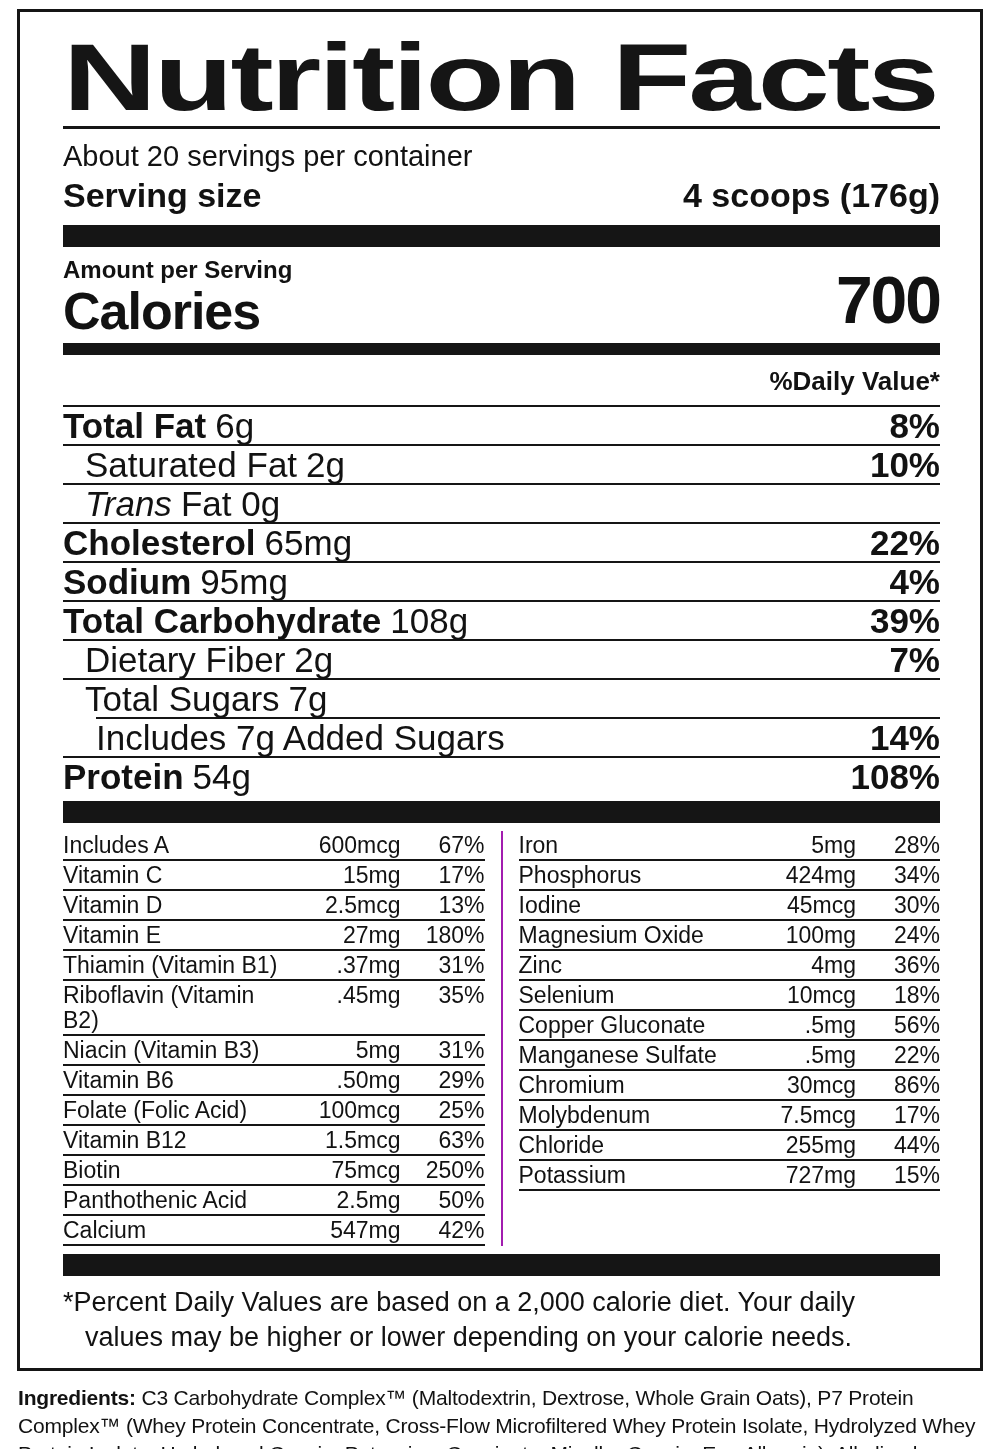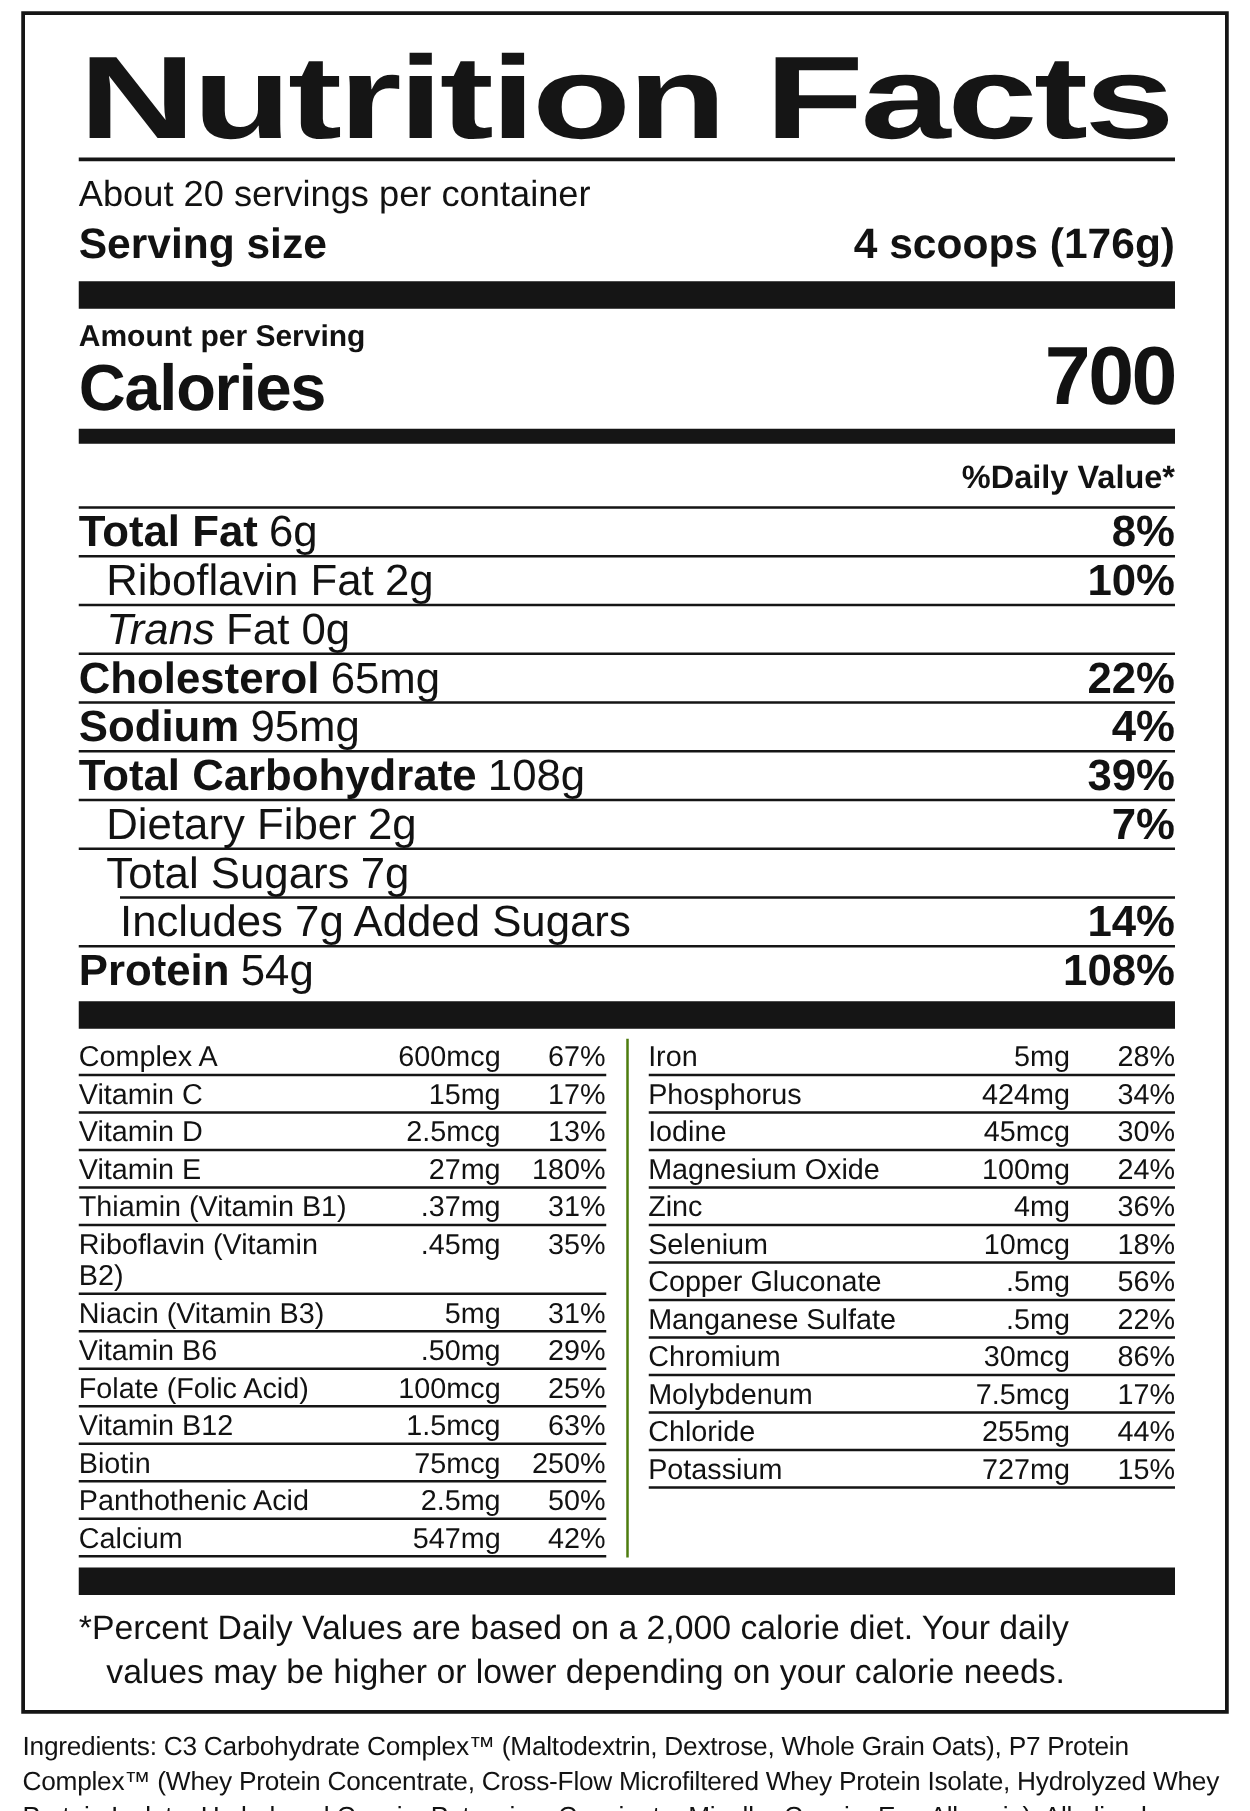--- a/index.html
+++ b/index.html
@@ -37,34 +37,34 @@
   .namt { margin-left:9px; }
   .ndv { font-weight:bold; }
   .nrow.main .nname { font-weight:bold; }
   .nrow.sub .nl { padding-left:22px; }
   .nrow.italic-name .nname { font-style:italic; }
   .nrow.sub2 { margin-left:33px; }
 
   .vits { display:flex; margin-top:8px; font-size:23px; }
   .vcol { flex:1; }
   .vcol.colL { padding-right:16px; }
-  .vcol.colR { border-left:2px solid #4d7c0f; padding-left:16px; }
+  .vcol.colR { border-left:2px solid #a21caf; padding-left:16px; }
   .vrow { display:flex; align-items:baseline; border-bottom:2px solid #151515;
           padding:2px 0 1px 0; line-height:25px; }
   .vn { flex:1; }
   .va { width:118px; text-align:right; }
   .vp { width:84px; text-align:right; }
 
   .bar.pre-foot { margin-top:8px; }
   .bar.post-protein { margin-top:6px; }
 
   .footnote { font-size:27px; line-height:35px; padding:9px 0 13px 22px; text-indent:-22px; }
 
   .ingredients { margin:13px 18px 0 18px; font-size:21px; line-height:28px; letter-spacing:-0.2px; }
-  .b { font-weight:normal; }
+  .b { font-weight:bold; }
 </style>
 </head>
 <body>
 
 <div class="page">
   <div class="label-box">
 
     <svg class="title-svg" width="877" height="92">
       <text x="0" y="80" font-size="94" font-weight="bold" fill="#151515" letter-spacing="-2" textLength="874" lengthAdjust="spacingAndGlyphs">Nutrition Facts</text>
     </svg>
@@ -93,21 +93,21 @@
 
     <div class="nrow main">
       <div class="nl">
           <span class="nname">Total Fat</span>
           <span class="namt">6g</span>
         </div>
       <div class="ndv">8%</div>
     </div>
     <div class="nrow sub">
       <div class="nl">
-          <span class="nname">Riboflavin Fat</span>
+          <span class="nname">Saturated Fat</span>
           <span class="namt">2g</span>
         </div>
       <div class="ndv">10%</div>
     </div>
     <div class="nrow sub italic-name">
       <div class="nl">
           <span class="nname">Trans</span>
           <span class="namt">Fat 0g</span>
         </div>
       <div class="ndv"></div>
@@ -160,21 +160,21 @@
           <span class="namt">54g</span>
         </div>
       <div class="ndv">108%</div>
     </div>
 
     <div class="bar thick post-protein"></div>
 
     <div class="vits">
       <div class="vcol colL">
         <div class="vrow">
-            <span class="vn">Complex A</span>
+            <span class="vn">Includes A</span>
             <span class="va">600mcg</span>
             <span class="vp">67%</span>
           </div>
         <div class="vrow">
             <span class="vn">Vitamin C</span>
             <span class="va">15mg</span>
             <span class="vp">17%</span>
           </div>
         <div class="vrow">
             <span class="vn">Vitamin D</span>

